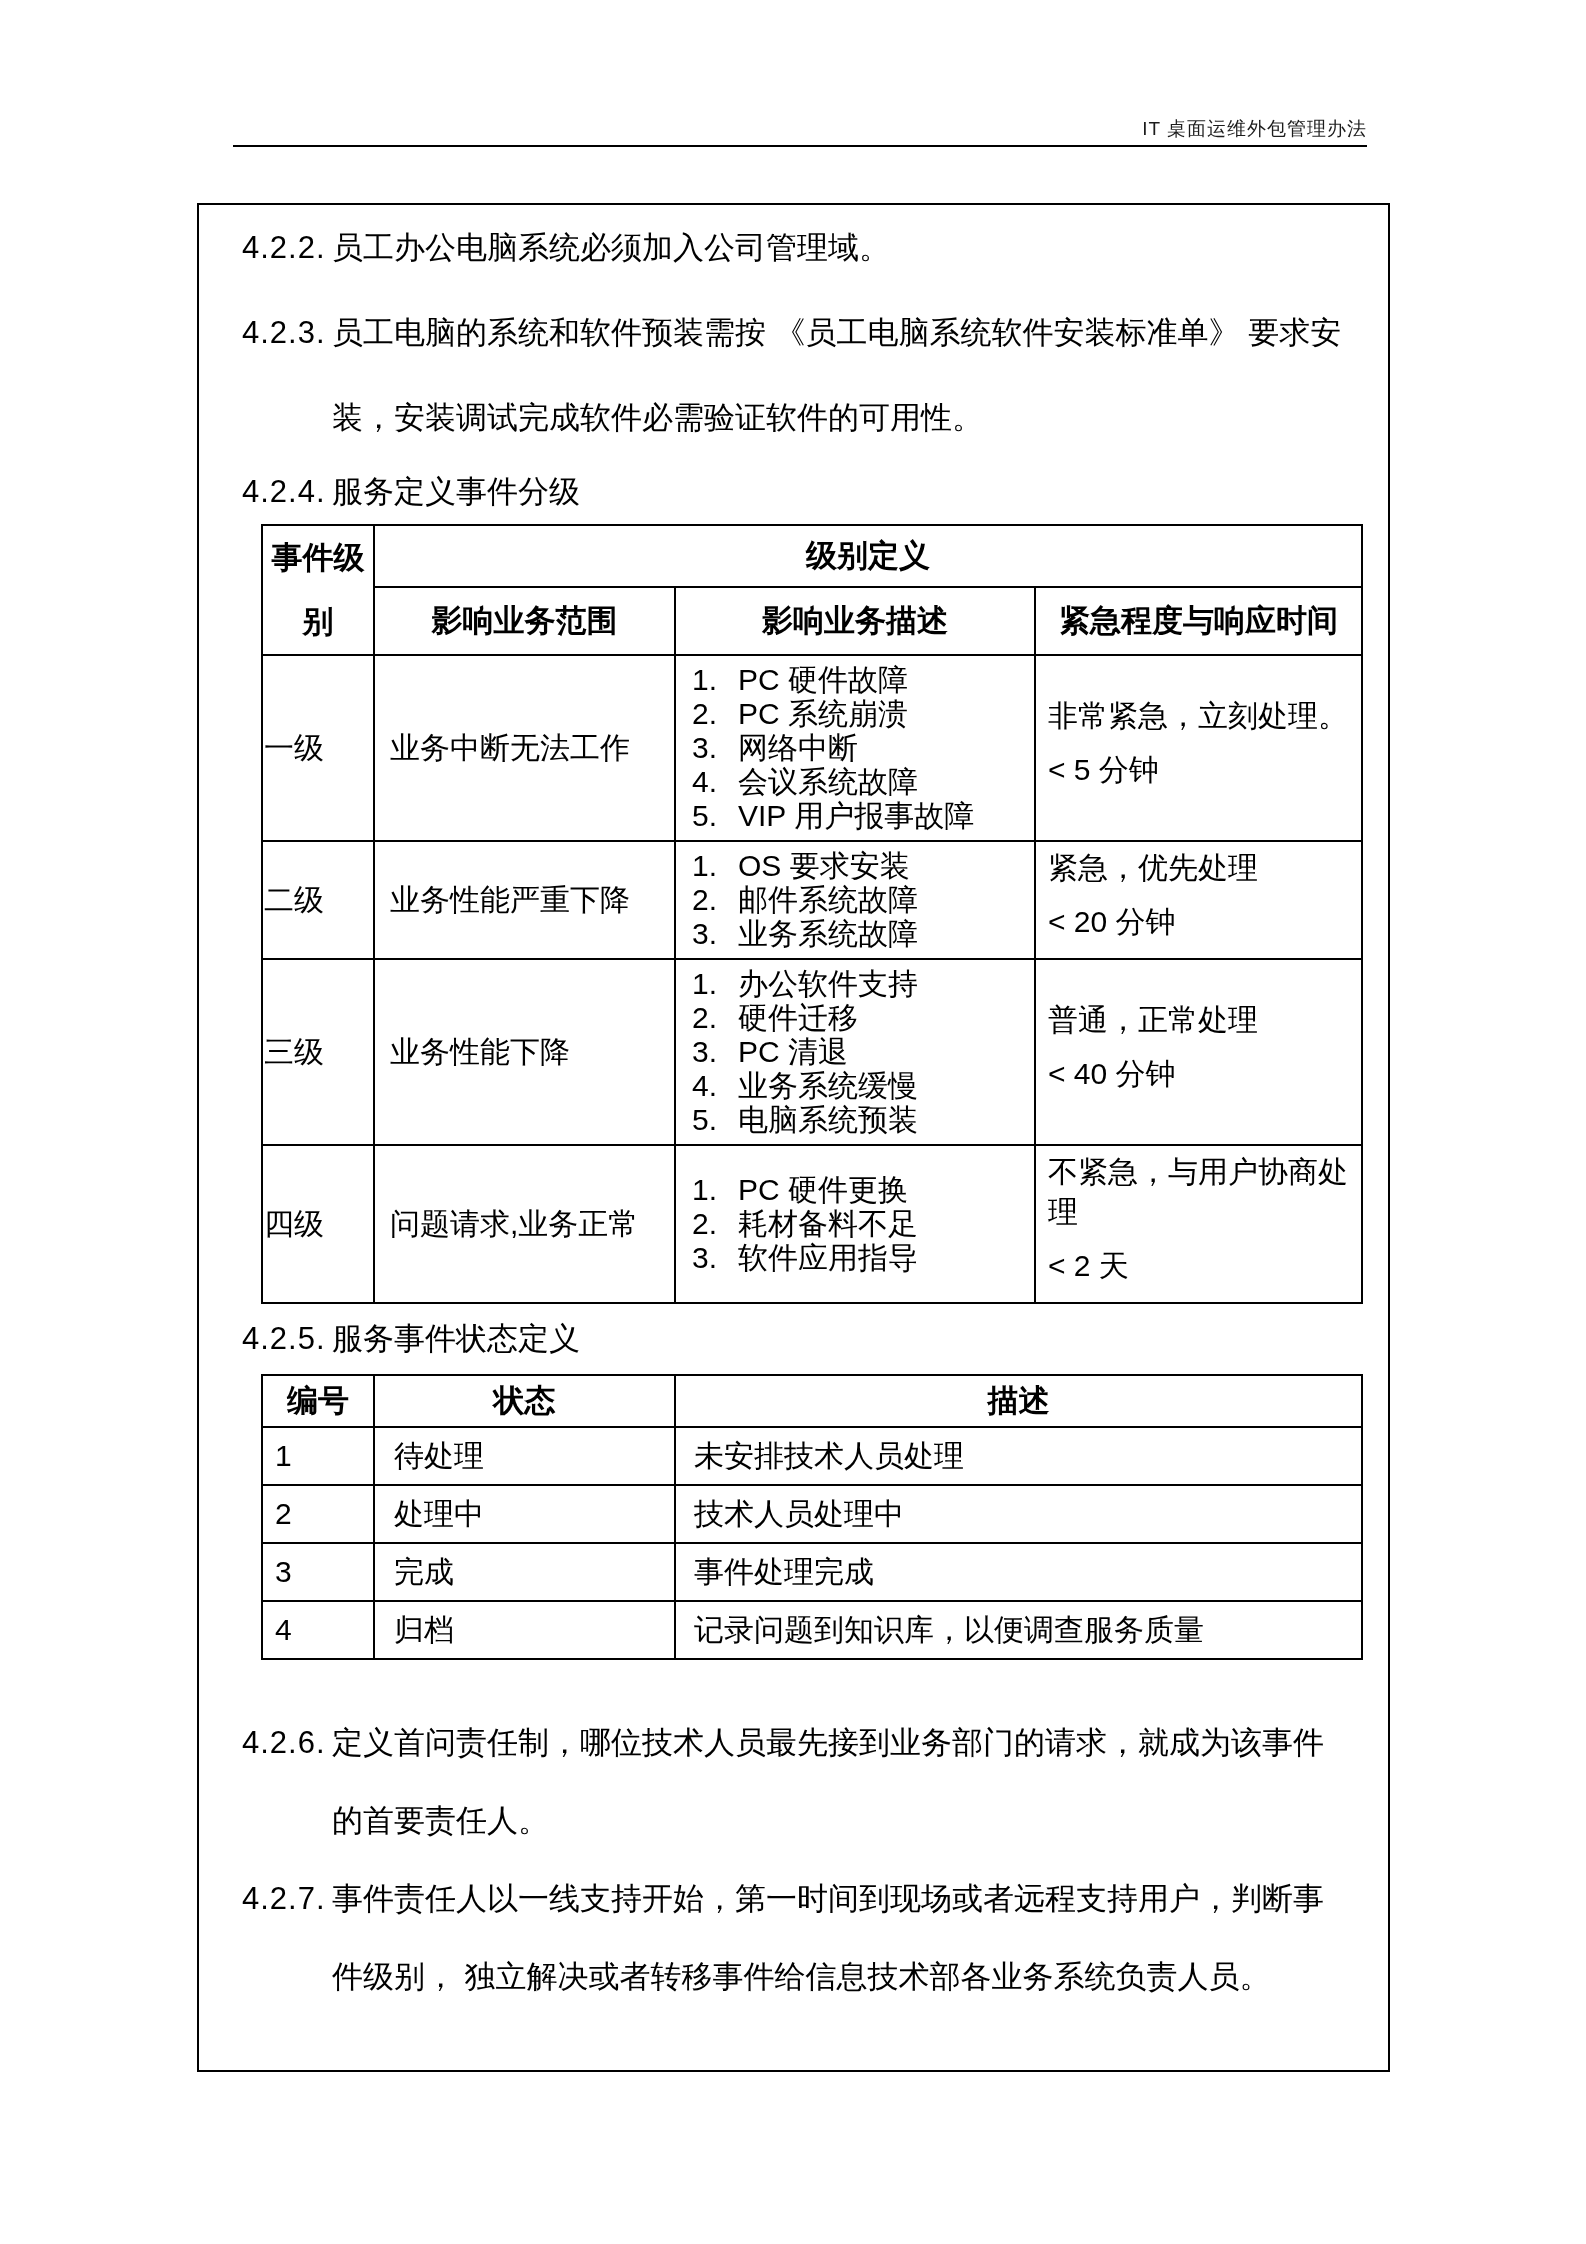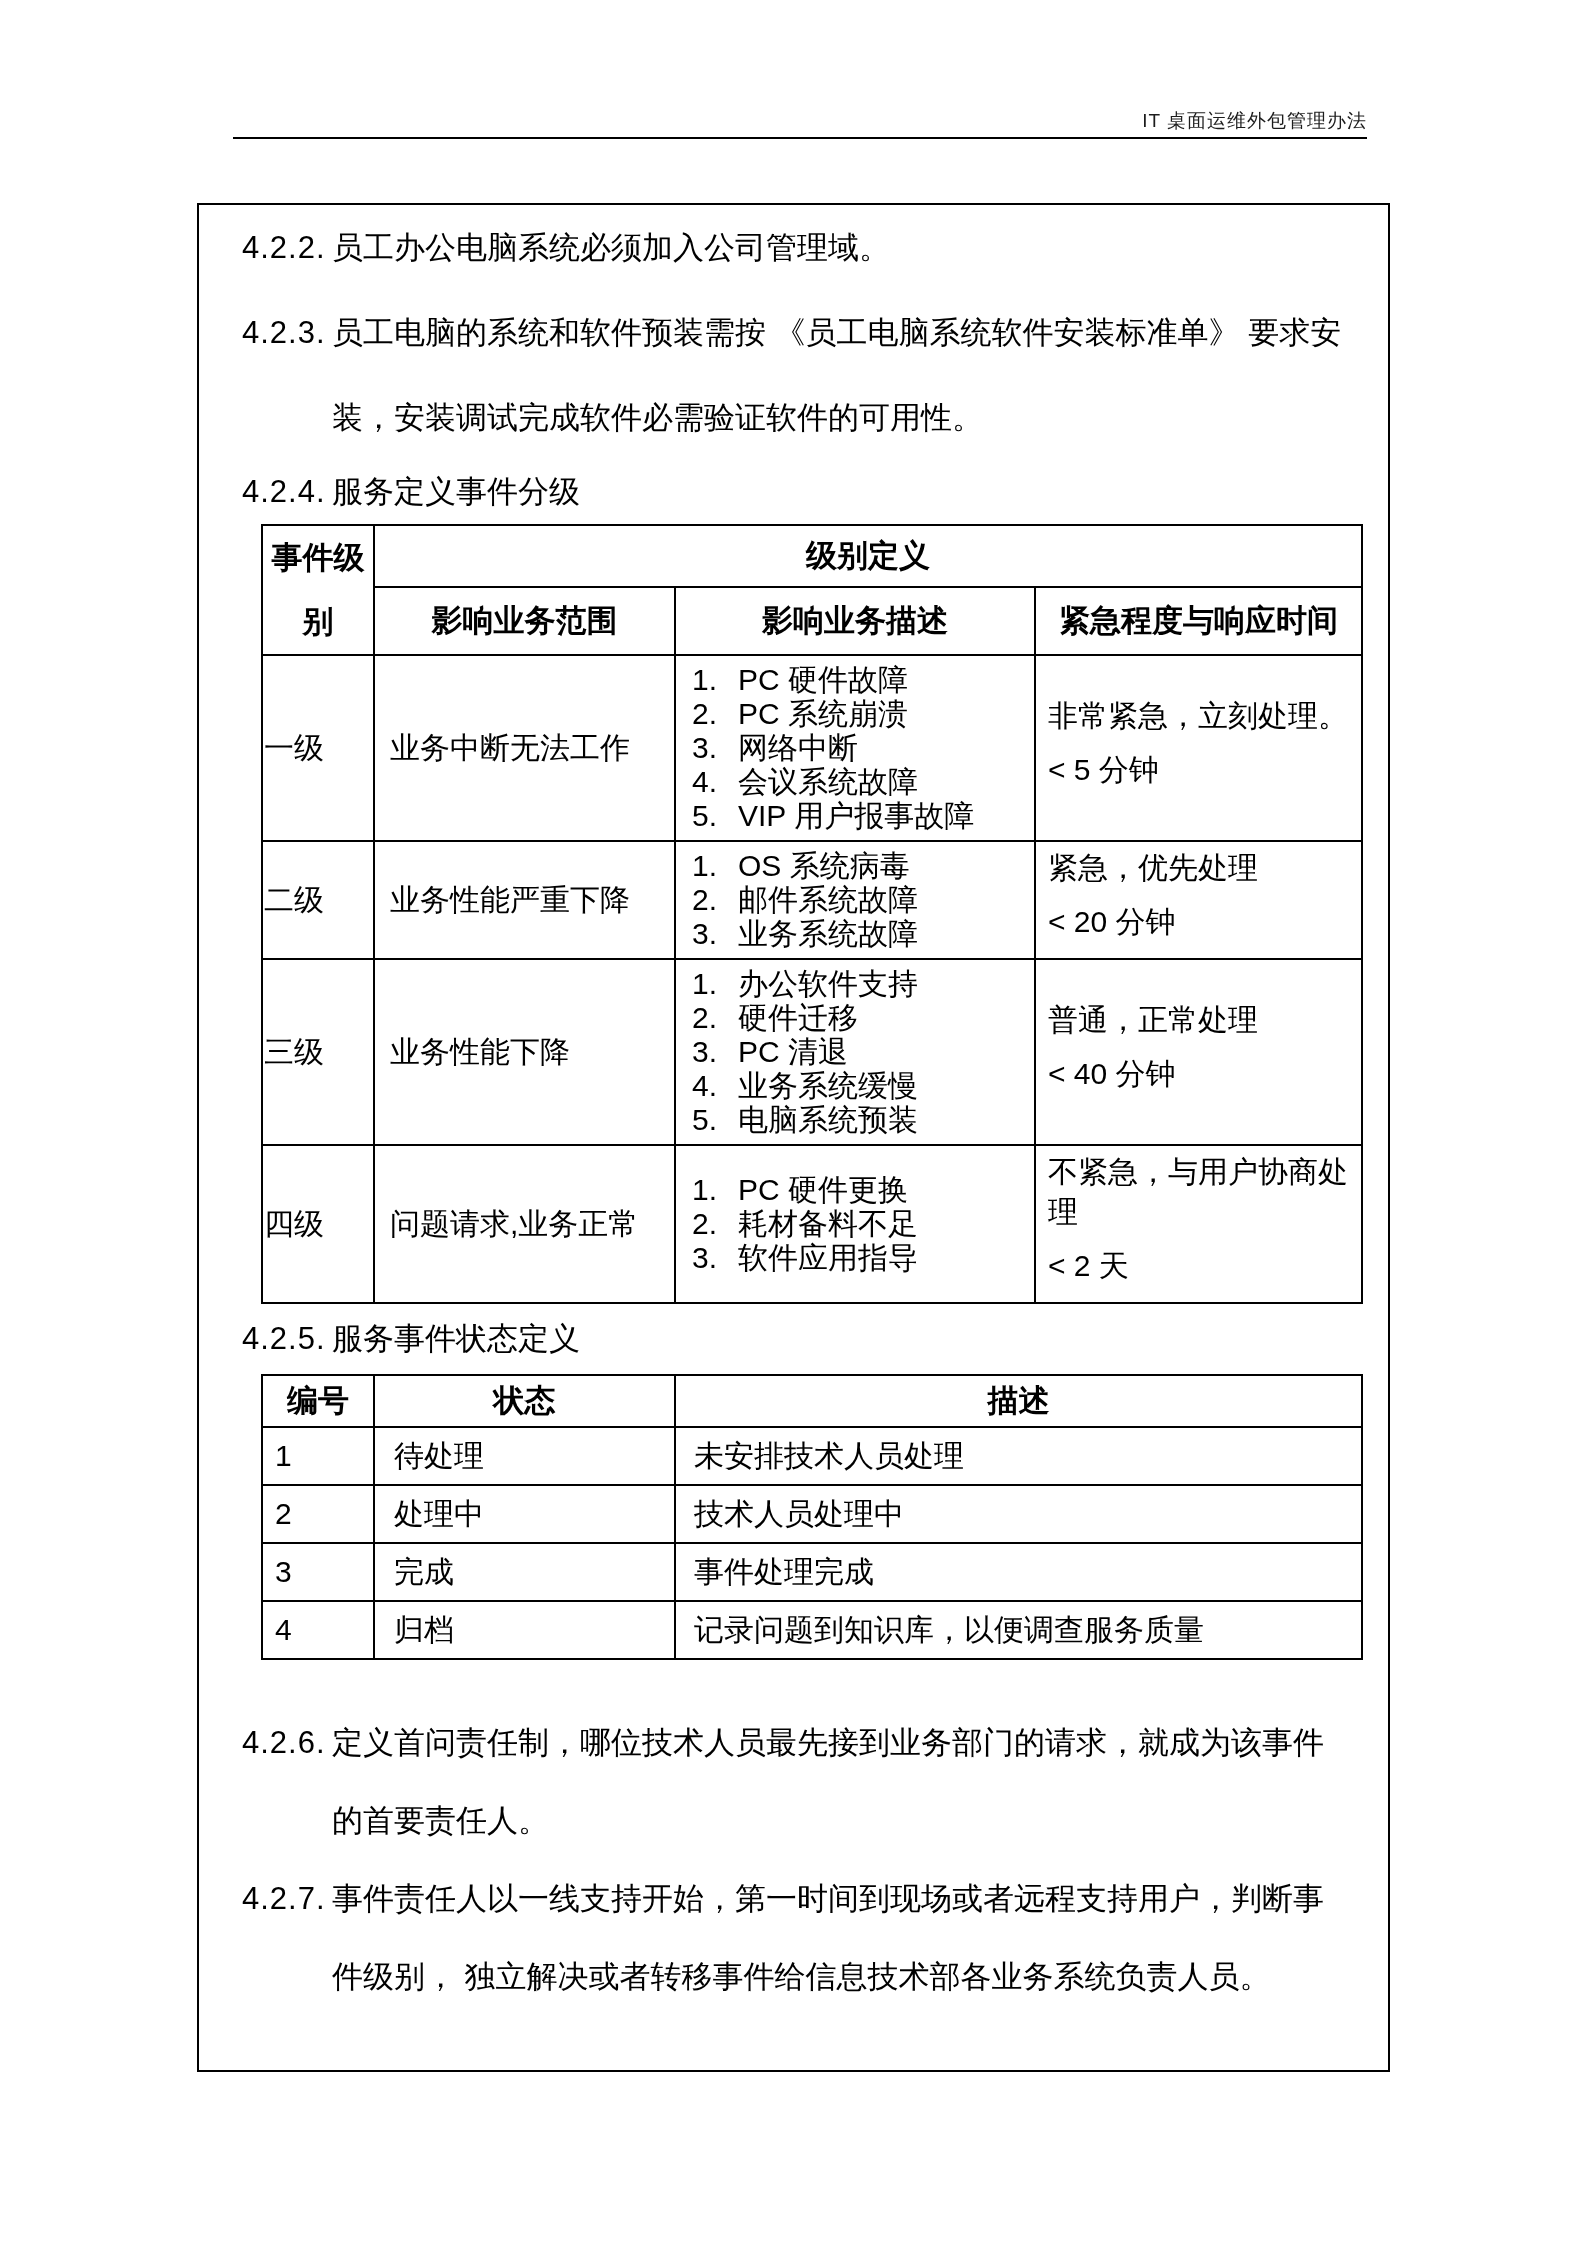--- a/index.html
+++ b/index.html
@@ -7,21 +7,21 @@
     position:relative;
     width:1586px;height:2244px;
     background:#ffffff;
     color:#000;
     font-family:"Liberation Sans","DejaVu Sans",sans-serif;
     overflow:hidden;
   }
   
   .doc-header{
     position:absolute;
-    left:233px;top:104px;width:1134px;height:33px;
+    left:233px;top:112px;width:1134px;height:33px;
     border-bottom:2px solid #000;
     text-align:right;
   }
   .doc-header .htitle{
     font-size:19px;
     color:#1c1c1c;
     letter-spacing:1px;
     line-height:33px;
   }
   
@@ -152,21 +152,21 @@
           <p class="urg-time">&lt; 5 分钟</p>
         </td>
       </tr>
 
       <tr>
         <td class="lvl">二级</td>
         <td class="scope">业务性能严重下降</td>
         <td class="desc">
           <div class="li">
                 <span class="li-n">1.</span>
-                <span class="li-t">OS 系统病毒</span>
+                <span class="li-t">OS 要求安装</span>
               </div>
           <div class="li">
                 <span class="li-n">2.</span>
                 <span class="li-t">邮件系统故障</span>
               </div>
           <div class="li">
                 <span class="li-n">3.</span>
                 <span class="li-t">业务系统故障</span>
               </div>
         </td>

